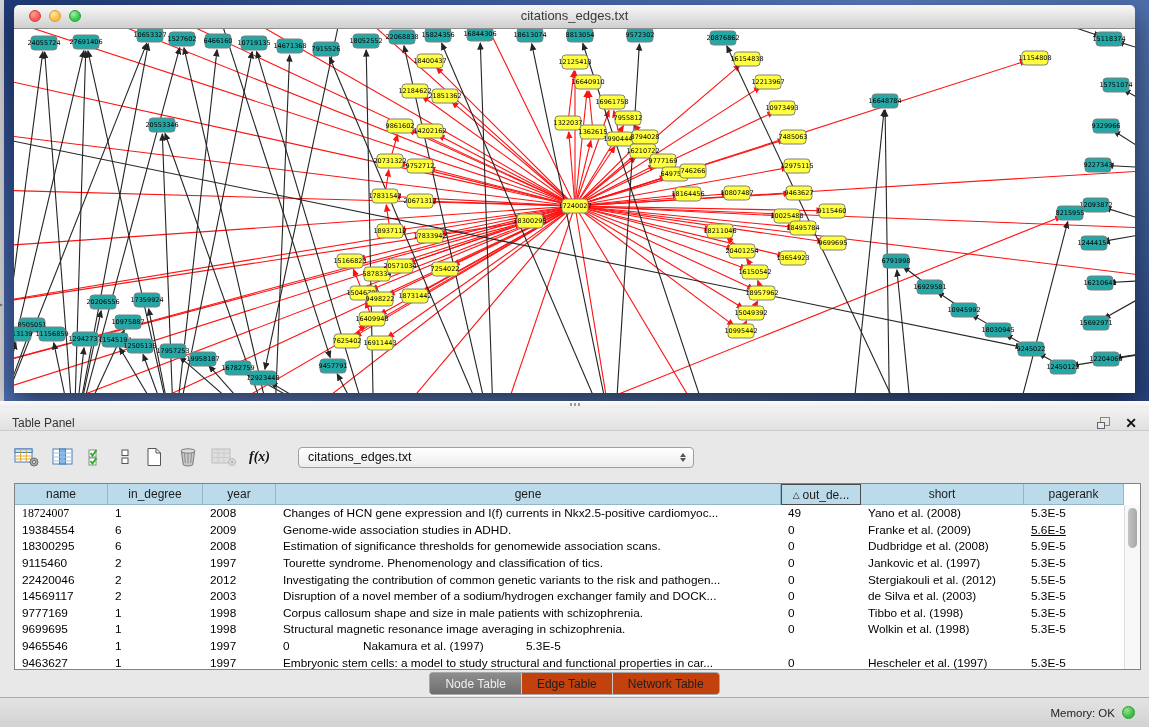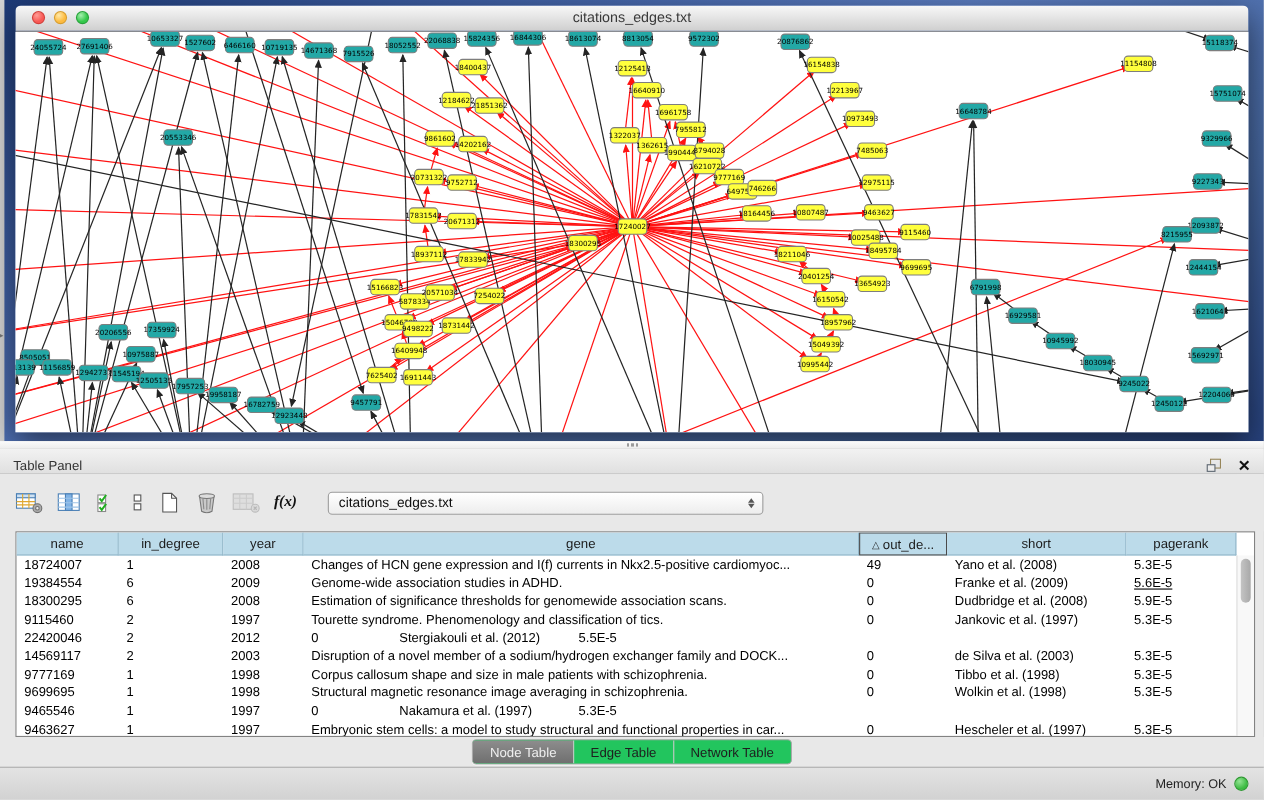--- a/index.html
+++ b/index.html
@@ -65,21 +65,21 @@
     white-space:nowrap;overflow:hidden;}
   .vscroll{position:absolute;top:21px;right:0;bottom:0;width:15px;background:#f8f8f8;
     border-left:1px solid #dcdcdc;cursor:pointer;}
   .thumb{width:9px;height:40px;margin:3px auto 0;background:linear-gradient(90deg,#c4c4c4,#a8a8a8);
     border-radius:5px;}
 
   
   .tabs-row{position:absolute;left:0;top:670px;width:1149px;height:27px;background:#e8e8e8;
     display:flex;align-items:center;justify-content:center;}
   .segmented{display:flex;height:21px;border:1px solid #a9a9a9;border-radius:4px;overflow:hidden;
-    background:#22c55e;box-shadow:0 1px 0 rgba(255,255,255,.7);}
+    background:#c2410c;box-shadow:0 1px 0 rgba(255,255,255,.7);}
   .seg{padding:0 15px;font-size:12px;display:flex;align-items:center;color:#1e1e1e;
     border-right:1px solid #c9c9c9;cursor:pointer;white-space:nowrap;}
   .seg:last-child{border-right:none;}
   .seg.selected{background:linear-gradient(#8d8d8d,#6f6f6f);color:#efefef;}
 
   
   .status-bar{position:absolute;left:0;top:697px;width:1149px;height:30px;box-sizing:border-box;
     background:linear-gradient(#e3e3e3,#d2d2d2);border-top:1px solid #ababab;
     display:flex;align-items:center;justify-content:flex-end;padding-right:14px;gap:7px;
     font-size:11.5px;color:#222;}
@@ -795,21 +795,21 @@
         </div>
         <div class="th" style="width: 163px;">
           <span>short</span>
         </div>
         <div class="th" style="width: 100px;">
           <span>pagerank</span>
         </div>
       </div>
     <div class="tbody" id="tbody">
         <div class="tr">
-          <div class="td" style="width: 93px;">18724007</div>
+          <div class="td" style="width: 93px; font-family: Liberation Serif, serif;">18724007</div>
           <div class="td" style="width: 95px;">1</div>
           <div class="td" style="width: 73px;">2008</div>
           <div class="td" style="width: 505px;">Changes of HCN gene expression and I(f) currents in Nkx2.5-positive cardiomyoc...</div>
           <div class="td" style="width: 80px;">49</div>
           <div class="td" style="width: 163px;">Yano et al. (2008)</div>
           <div class="td" style="width: 100px;">5.3E-5</div>
         </div>
         <div class="tr">
           <div class="td" style="width: 93px;">19384554</div>
           <div class="td" style="width: 95px;">6</div>
@@ -834,20 +834,21 @@
           <div class="td" style="width: 73px;">1997</div>
           <div class="td" style="width: 505px;">Tourette syndrome. Phenomenology and classification of tics.</div>
           <div class="td" style="width: 80px;">0</div>
           <div class="td" style="width: 163px;">Jankovic et al. (1997)</div>
           <div class="td" style="width: 100px;">5.3E-5</div>
         </div>
         <div class="tr">
           <div class="td" style="width: 93px;">22420046</div>
           <div class="td" style="width: 95px;">2</div>
           <div class="td" style="width: 73px;">2012</div>
+          <div class="td" style="width: 505px;">Investigating the contribution of common genetic variants to the risk and pathogen...</div>
           <div class="td" style="width: 80px;">0</div>
           <div class="td" style="width: 163px;">Stergiakouli et al. (2012)</div>
           <div class="td" style="width: 100px;">5.5E-5</div>
         </div>
         <div class="tr">
           <div class="td" style="width: 93px;">14569117</div>
           <div class="td" style="width: 95px;">2</div>
           <div class="td" style="width: 73px;">2003</div>
           <div class="td" style="width: 505px;">Disruption of a novel member of a sodium/hydrogen exchanger family and DOCK...</div>
           <div class="td" style="width: 80px;">0</div>

